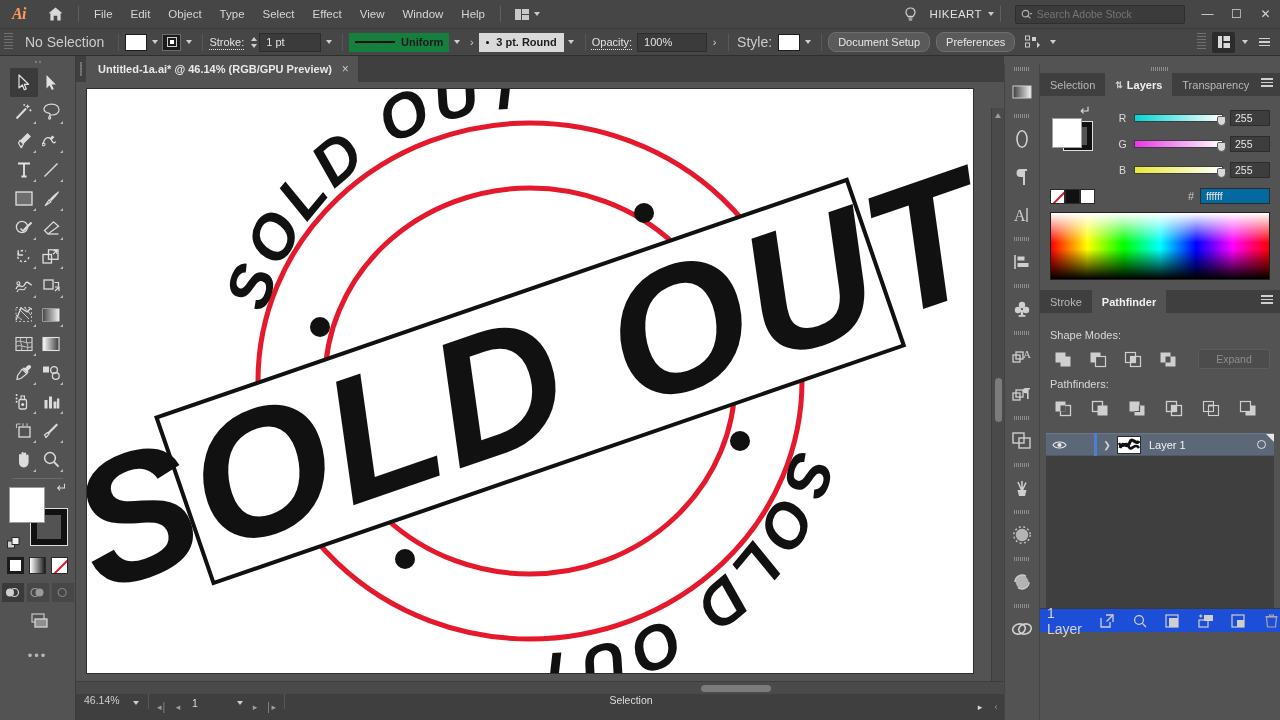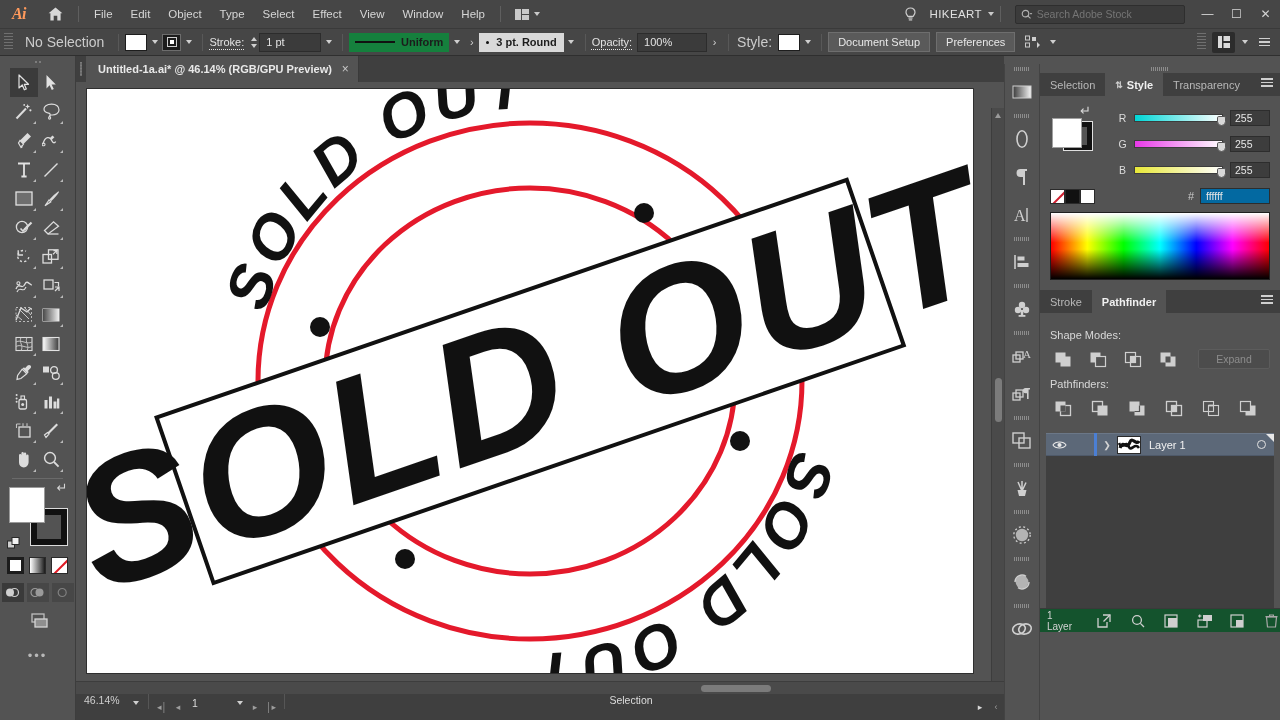--- a/index.html
+++ b/index.html
@@ -78,21 +78,21 @@
   }
   .uniform-box .line{ flex:1; height:2px; background:#111; }
   .round-box{
     height:19px; background:#d9d9d9; color:#1c1c1c; font-size:11px; font-weight:bold;
     display:flex; align-items:center; gap:7px; padding:0 7px;
   }
   .round-box .dot{ width:3px;height:3px;background:#111;border-radius:50%; }
   .arrowbtn{ width:15px;height:17px;display:flex;align-items:center;justify-content:center;color:#d2d2d2;font-size:11px; }
   .style-sw{ width:22px;height:17px;background:#fff;border:1px solid #1d1d1d; }
   .btn{
-    height:20px; background:#5a5a5a; border:1px solid #6e6e6e; border-radius:0;
+    height:20px; background:#5a5a5a; border:1px solid #6e6e6e; border-radius:8px;
     color:#e8e8e8; font-size:11px; display:flex; align-items:center; padding:0 9px; margin-right:6px;
   }
   .selico{ width:24px;height:20px;display:flex;align-items:center;justify-content:center; }
   .cb-right{ margin-left:auto; display:flex; align-items:center; padding-right:6px; gap:2px; }
   .ws-box{ width:23px;height:21px;background:#2c2c2c;border-radius:2px;display:flex;align-items:center;justify-content:center; }
   .hamb{ width:20px;height:20px;display:flex;flex-direction:column;justify-content:center;gap:2px;align-items:center; }
   .hamb i{ width:11px;height:1.5px;background:#cfcfcf;display:block; }
 
   
   .toolbar{
@@ -246,22 +246,22 @@
   .lr-lock{ width:22px; }
   .lr-bar{ width:3px; height:23px; background:#4b7fd4; }
   .lr-arrow{ width:20px; text-align:center; color:#d4d4d4; font-size:9px; }
   .lr-thumb{ width:24px;height:18px;background:#fff;border:1px solid #2b2b2b; display:flex;align-items:center;justify-content:center;overflow:hidden;}
   .lr-name{ flex:1; font-size:11px; color:#f2f2f2; padding-left:8px; }
   .lr-circle{ width:9px;height:9px;border:1.5px solid #e2e2e2;border-radius:50%; margin-right:8px; }
   .lr-corner{ position:absolute; right:0; top:0; width:0;height:0;
     border-right:8px solid #e8e8e8; border-bottom:8px solid transparent; }
   .layers-body{ height:152px; background:#3f3f3f; }
   .layers-foot{
-    height:24px; background:#14532d; display:flex; align-items:center; gap:16px;
-    border-top:1px solid #3a3a3a; font-size:10px; color:#d4d4d4;
+    height:24px; background:#1d4ed8; display:flex; align-items:center; gap:16px;
+    border-top:1px solid #3a3a3a; font-size:14px; color:#d4d4d4;
   }
   .lf-label{ padding-left:7px; width:58px; }
   .lf-ico{ width:27px; height:24px; display:flex; align-items:center; justify-content:center; }
 </style>
 </head>
 <body>
 
 <div class="app">
 
   <div class="menubar">
@@ -870,21 +870,21 @@
     <div class="pgrip">
         <i></i>
       </div>
 
     <div class="ptabs">
       <div class="ptab">
         <span>Selection</span>
       </div>
       <div class="ptab act">
         <span class="dblchev">⇅</span>
-        <span>Style</span>
+        <span>Layers</span>
       </div>
       <div class="ptab">
         <span>Transparency</span>
       </div>
       <div class="pmenu">
           <i></i>
           <i></i>
           <i></i>
         </div>
     </div>

